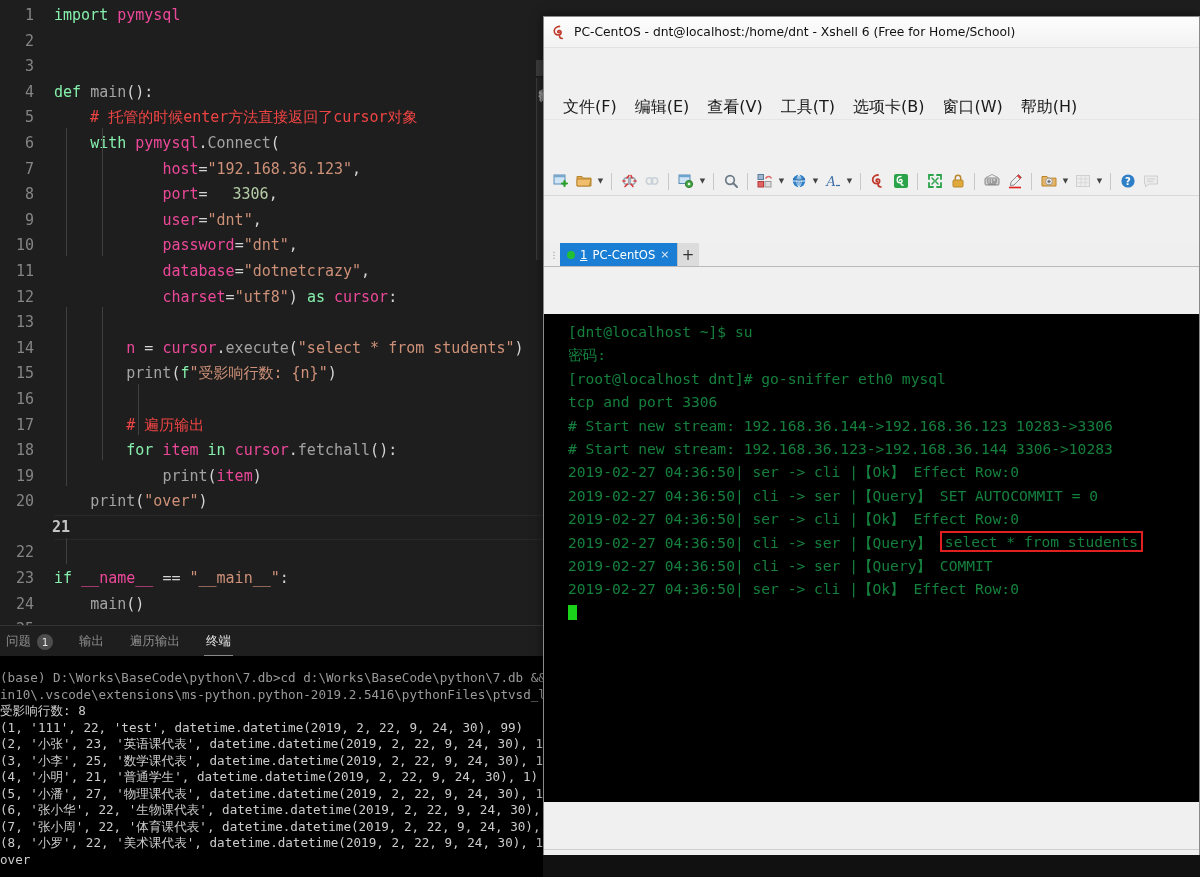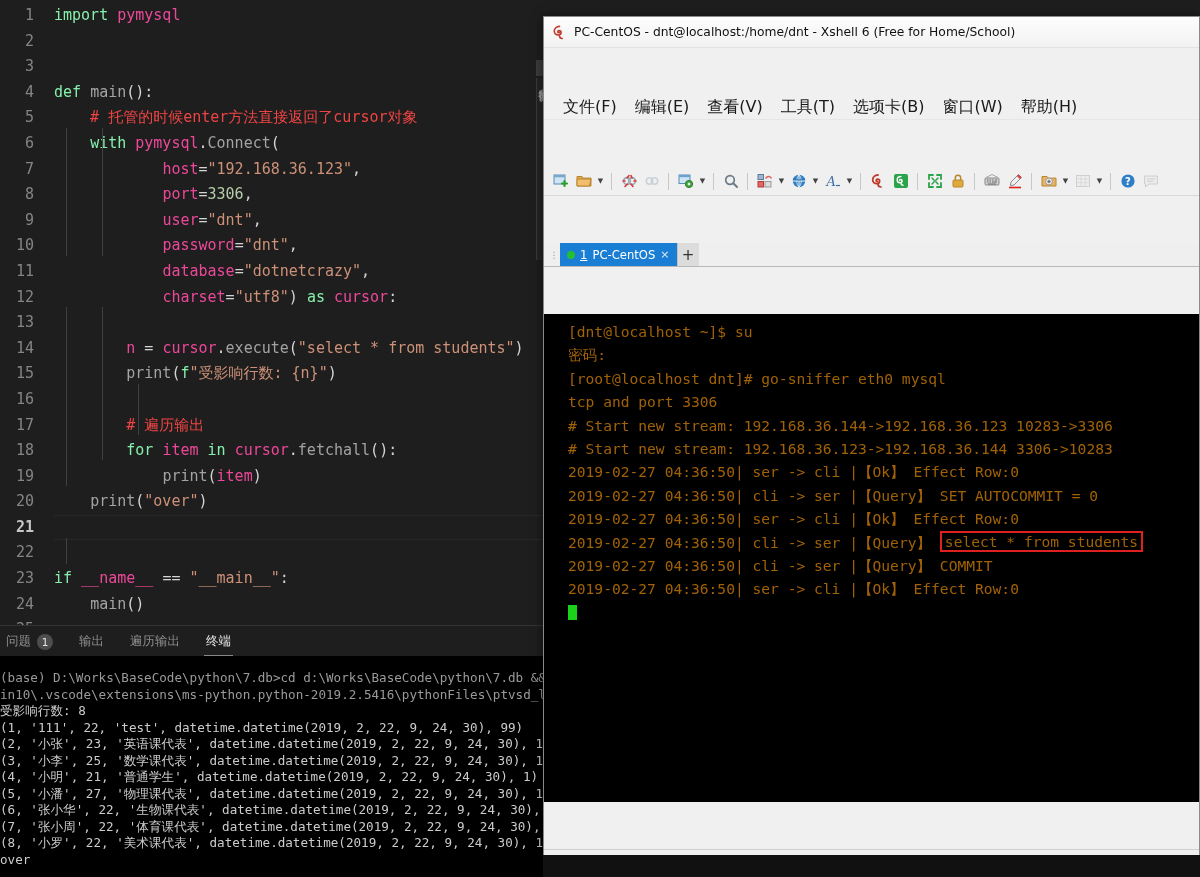--- a/index.html
+++ b/index.html
@@ -30,34 +30,34 @@
     line-height: 25.6px;
     padding-top: 3px;
     white-space: pre;
   }
   .code-line { position: relative; height: 25.6px; display: flex; }
   .ln {
     width: 44px; min-width: 44px; text-align: right;
     color: #858585; font-family: "DejaVu Sans Mono", monospace;
     font-size: 15px; padding-right: 10px;
   }
-  .ln.active { color: #c6c6c6; font-weight: bold; }
+  .ln.active { color: #c6c6c6; font-weight: bold; margin-left: 36px; }
   .code-text { color: #d4d4d4; padding-left: 10px; position: relative; }
   .cur-line-border {
     position: absolute; left: 54px; right: 0; height: 25.6px;
     border-top: 1px solid #282828; border-bottom: 1px solid #282828;
     pointer-events: none;
   }
   .indent-guide {
     position: absolute; top: 0; bottom: 0; width: 1px; background: #404040;
   }
   .kw   { color: #86efac; }
   .fn   { color: #a3a3a3; }
   .str  { color: #ce9178; }
-  .num  { color: #b5cea8; }
+  .num  { color: #b5cea8; margin-left: 25px; }
   .cmt  { color: #ef4444; }
   .var  { color: #ec4899; }
   .op   { color: #d4d4d4; }
 
   
   #minimap {
     position: absolute; top: 0; right: 0; width: 0px; height: 100%;
   }
 
   
@@ -191,21 +191,21 @@
     width: 22px; background: #dcdcdc; border-left: 1px solid #c0c0c0;
     display: flex; align-items: center; justify-content: center;
     font-size: 15px; color: #333;
   }
 
   #xs-term {
     flex: 1 1 auto; background: #000; position: relative;
     overflow: hidden;
     font-family: "DejaVu Sans Mono", monospace;
     font-size: 14.6px; line-height: 23.4px;
-    color: #a16207;
+    color: #15803d;
     padding: 6px 12px 0 24px;
     white-space: pre;
   }
   #xs-term .tl { height: 23.4px; position: relative; }
   .hl-box {
     border: 2px solid #e02020; padding: 0px 3px; position: relative;
     top: -1px;
   }
   .cursor-block {
     display: inline-block; width: 9px; height: 15px;

